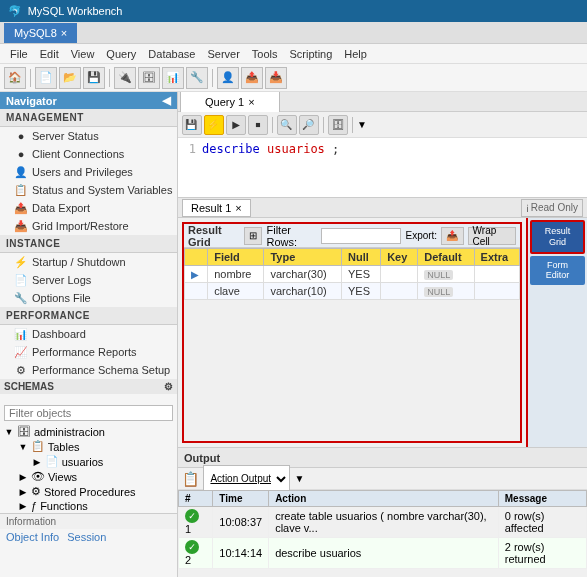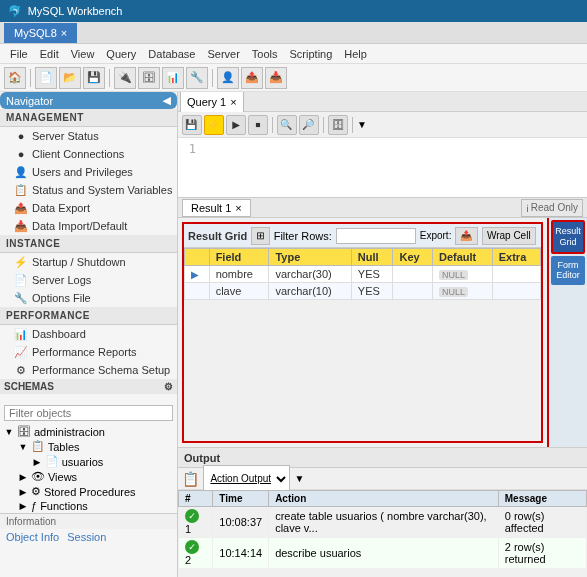--- a/index.html
+++ b/index.html
@@ -19,39 +19,39 @@
     
     .toolbar { background: #f5f5f5; border-bottom: 1px solid #ddd; height: 28px; display: flex; align-items: center; padding: 0 4px; gap: 2px; }
     .toolbar-btn { width: 22px; height: 22px; background: #e8e8e8; border: 1px solid #bbb; display: flex; align-items: center; justify-content: center; cursor: pointer; font-size: 11px; color: #333; }
     .toolbar-sep { width: 1px; background: #bbb; height: 18px; margin: 0 2px; }
     
     
     .main-layout { display: flex; height: calc(577px - 92px); }
     
     
     .sidebar { width: 178px; background: #f5f5f5; border-right: 1px solid #ccc; overflow-y: auto; flex-shrink: 0; }
-    .sidebar-header { background: #4a90c4; color: white; padding: 2px 6px; font-size: 11px; font-weight: normal; display: flex; justify-content: space-between; align-items: center; border-radius: 6px; }
+    .sidebar-header { background: #4a90c4; color: white; padding: 2px 6px; font-size: 11px; font-weight: bold; display: flex; justify-content: space-between; align-items: center; }
     .sidebar-section-label { padding: 3px 6px; font-size: 10px; font-weight: bold; color: #444; background: #e8e8e8; border-bottom: 1px solid #ccc; text-transform: uppercase; letter-spacing: 0.5px; }
     .sidebar-item { padding: 2px 4px 2px 14px; font-size: 11px; color: #333; display: flex; align-items: center; gap: 4px; cursor: pointer; }
     .sidebar-icon { width: 14px; height: 14px; display: flex; align-items: center; justify-content: center; font-size: 11px; flex-shrink: 0; }
     .sidebar-search { padding: 3px 4px; margin-top: 8px; }
     .sidebar-search input { width: 100%; border: 1px solid #bbb; padding: 1px 4px; font-size: 11px; }
     .schema-header { padding: 2px 4px; font-size: 10px; font-weight: bold; color: #444; background: #e8e8e8; display: flex; justify-content: space-between; align-items: center; }
     .tree-item { padding: 1px 4px; font-size: 11px; display: flex; align-items: center; gap: 3px; cursor: pointer; }
     .tree-arrow { width: 10px; display: inline-block; text-align: center; font-size: 9px; }
     .info-bar { background: #f0f0f0; border-top: 1px solid #ccc; padding: 2px 6px; font-size: 10px; color: #666; }
     .info-tabs { display: flex; gap: 8px; padding: 2px 6px; }
     .info-tab { font-size: 11px; color: #3c7abf; cursor: pointer; }
     
     
     .content-area { flex: 1; display: flex; flex-direction: column; overflow: hidden; }
     
     
     .query-tab-bar { background: #e8e8e8; display: flex; align-items: center; border-bottom: 1px solid #ccc; height: 20px; padding-left: 2px; }
-    .query-tab { background: white; border: 1px solid #bbb; border-bottom: none; padding: 1px 6px; font-size: 11px; display: flex; align-items: center; gap: 4px; height: 25px; }
+    .query-tab { background: white; border: 1px solid #bbb; border-bottom: none; padding: 1px 24px; font-size: 11px; display: flex; align-items: center; gap: 4px; height: 25px; }
     
     
     .query-toolbar { background: #f0f0f0; border-bottom: 1px solid #ddd; height: 26px; display: flex; align-items: center; padding: 0 4px; gap: 2px; }
     .q-btn { width: 20px; height: 20px; background: #e0e0e0; border: 1px solid #bbb; display: flex; align-items: center; justify-content: center; cursor: pointer; font-size: 10px; color: #333; border-radius: 2px; }
     .q-btn.active { background: #ffd700; border-color: #e0a000; }
     .q-sep { width: 1px; background: #bbb; height: 16px; margin: 0 2px; }
     .limit-select { font-size: 10px; border: 1px solid #bbb; padding: 1px 2px; background: white; height: 18px; }
     
     
     .sql-editor { background: white; border-bottom: 1px solid #ccc; padding: 4px; flex-shrink: 0; height: 60px; display: flex; }
@@ -72,21 +72,21 @@
     .result-table-wrap { flex: 1; overflow: auto; }
     .result-table { width: 100%; border-collapse: collapse; font-size: 11px; }
     .result-table th { background: #fde047; border: 1px solid #bbb; padding: 2px 6px; text-align: left; font-weight: bold; color: #333; position: sticky; top: 0; }
     .result-table td { border: 1px solid #ddd; padding: 2px 6px; color: #333; }
     .result-table tr:nth-child(even) td { background: #f5f8ff; }
     .result-table tr:first-child td { background: white; }
     .null-badge { background: #e0e0e0; color: #888; font-size: 9px; padding: 0 3px; border-radius: 2px; }
     .row-arrow { color: #3c7abf; font-size: 10px; }
     
     
-    .right-panel { width: 40px; background: #e0e8f0; border-left: 2px solid #cc0000; display: flex; flex-direction: column; gap: 2px; padding: 2px; }
+    .right-panel { width: 61px; background: #e0e8f0; border-left: 2px solid #cc0000; display: flex; flex-direction: column; gap: 2px; padding: 2px; }
     .panel-btn { background: #3c7abf; color: white; border: none; font-size: 9px; padding: 4px 2px; text-align: center; cursor: pointer; border-radius: 2px; line-height: 1.2; }
     .panel-btn.active { background: #2a5a9f; border: 2px solid #cc0000; }
     
     
     .result-tab-bar { background: #e8e8e8; border-bottom: 1px solid #ccc; height: 20px; display: flex; align-items: center; padding: 0 4px; gap: 2px; }
     .result-tab { background: white; border: 1px solid #bbb; padding: 1px 8px; font-size: 11px; display: flex; align-items: center; gap: 4px; height: 18px; }
     .readonly-badge { background: #e8e8e8; border: 1px solid #bbb; padding: 1px 4px; font-size: 10px; color: #666; margin-left: auto; display: flex; align-items: center; gap: 2px; }
     
     
     .output-panel { height: 130px; border-top: 1px solid #ccc; display: flex; flex-direction: column; flex-shrink: 0; }
@@ -171,21 +171,21 @@
     <div class="sidebar-item">
       <span class="sidebar-icon">📋</span>
       <span>Status and System Variables</span>
     </div>
     <div class="sidebar-item">
       <span class="sidebar-icon">📤</span>
       <span>Data Export</span>
     </div>
     <div class="sidebar-item">
       <span class="sidebar-icon">📥</span>
-      <span>Data Import/Default</span>
+      <span>Grid Import/Restore</span>
     </div>
 
     <div class="sidebar-section-label">INSTANCE</div>
     <div class="sidebar-item">
       <span class="sidebar-icon">⚡</span>
       <span>Startup / Shutdown</span>
     </div>
     <div class="sidebar-item">
       <span class="sidebar-icon">📄</span>
       <span>Server Logs</span>
@@ -276,20 +276,25 @@
       <div class="q-btn">🔎</div>
       <div class="q-sep"></div>
       <div class="q-btn">🗄</div>
       <div class="q-sep"></div>
       <span style="font-size:10px;">▼</span>
     </div>
 
     <div class="sql-editor">
       <div class="line-nums">
         <div>1</div>
+      </div>
+      <div class="sql-content">
+        <span class="sql-keyword">describe</span>
+        <span class="sql-table"> usuarios</span>
+        <span>;</span>
       </div>
     </div>
 
     <div style="flex:1;display:flex;flex-direction:column;overflow:hidden;">
 
       <div class="result-tab-bar">
         <div class="result-tab">
           <span>Result 1</span>
           <span>×</span>
         </div>

